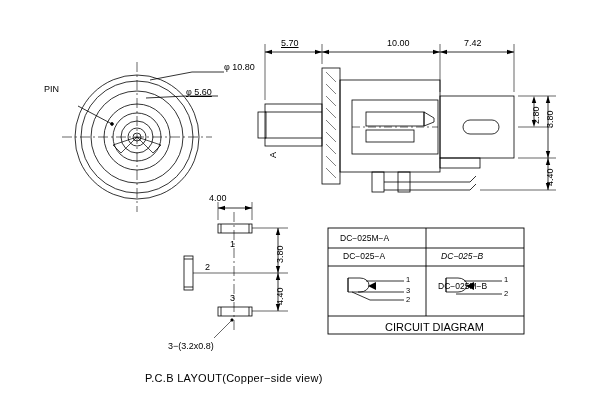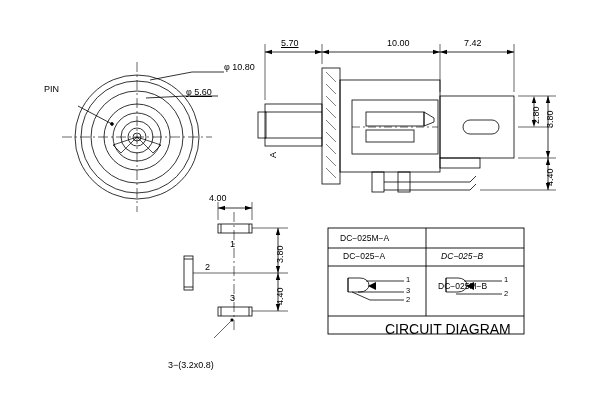--- a/index.html
+++ b/index.html
@@ -238,26 +238,27 @@
 <div class="lbl v" style="left:531px;top:124px;transform:rotate(-90deg);">2.80</div>
 <div class="lbl v" style="left:545px;top:186px;transform:rotate(-90deg);">4.40</div>
 <div class="lbl v" style="left:268px;top:158px;transform:rotate(-90deg);">A</div>
 
 <div class="lbl" style="left:209px;top:193px;text-align:center;">4.00</div>
 <div class="lbl v" style="left:275px;top:263px;transform:rotate(-90deg);">3.80</div>
 <div class="lbl v" style="left:275px;top:305px;transform:rotate(-90deg);">4.40</div>
 <div class="lbl" style="left:230px;top:239px;">1</div>
 <div class="lbl" style="left:205px;top:262px;">2</div>
 <div class="lbl" style="left:230px;top:293px;">3</div>
-<div class="lbl" style="left:168px;top:360px;">3−(3.2x0.8)</div>
+<div class="lbl" style="left:168px;top:341px;">3−(3.2x0.8)</div>
+<div class="title" style="left:145px;top:372px;">P.C.B LAYOUT(Copper−side view)</div>
 
 <div class="tbl-txt" style="left:340px;top:233px;">DC−025M−A</div>
 <div class="tbl-txt" style="left:438px;top:233px;margin-top:48px;">DC−025M−B</div>
 <div class="tbl-txt" style="left:343px;top:251px;">DC−025−A</div>
 <div class="tbl-txt" style="left:441px;top:251px;font-style:italic;">DC−025−B</div>
 <div class="tbl-txt" style="left:406px;top:275px;font-size:7.5px;">1</div>
 <div class="tbl-txt" style="left:406px;top:286px;font-size:7.5px;">3</div>
 <div class="tbl-txt" style="left:406px;top:295px;font-size:7.5px;">2</div>
 <div class="tbl-txt" style="left:504px;top:275px;font-size:7.5px;">1</div>
 <div class="tbl-txt" style="left:504px;top:289px;font-size:7.5px;">2</div>
-<div class="tbl-txt" style="left:385px;top:321px;font-size:14px;">CIRCUIT DIAGRAM</div>
+<div class="tbl-txt" style="left:385px;top:321px;font-size:11px;">CIRCUIT DIAGRAM</div>
 
 </div>
 
 </body></html>

